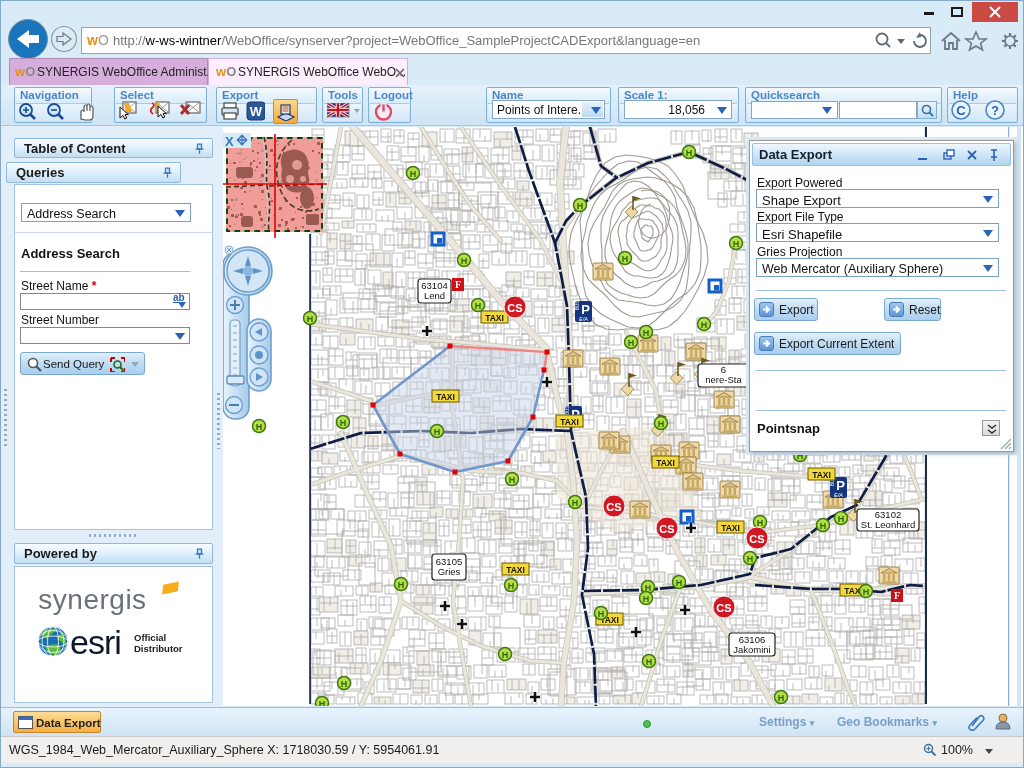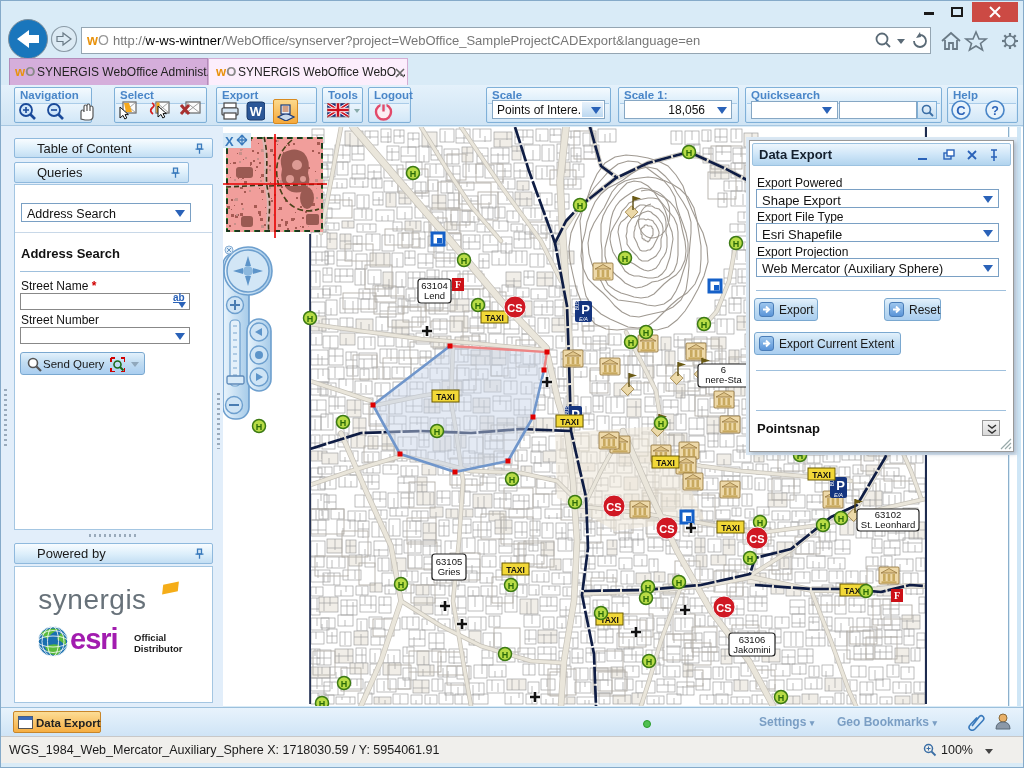--- a/index.html
+++ b/index.html
@@ -1,19 +1,19 @@
 <!DOCTYPE html>
 <html><head><meta charset="utf-8"><style>
 *{margin:0;padding:0;box-sizing:border-box}
 html,body{width:1024px;height:768px;overflow:hidden;font-family:"Liberation Sans",sans-serif}
 body{position:relative;background:#d9ebf7;border:1px solid #85aac9}
 .abs{position:absolute}
 .abs span,.abs{white-space:nowrap}
 .hdr{background:linear-gradient(#f8fcff,#ddeffb 52%,#c3def3);border:1px solid #8fb9dd;border-radius:2px;
- font-weight:normal;font-size:13px;color:#1a1a1a;line-height:19px;padding-left:22px}
+ font-weight:bold;font-size:13px;color:#1a1a1a;line-height:19px;padding-left:9px}
 .pin{position:absolute;right:7px;top:4px;width:11px;height:12px}
 .grp{background:linear-gradient(#f4fafe,#d9ecfa 45%,#cce3f6);border:1px solid #7fb0d8;border-radius:2px}
 .grpt{position:absolute;left:5px;top:1px;font-size:11.5px;font-weight:bold;color:#4a86c8}
 .grpr{position:absolute;left:1px;right:1px;top:15px;bottom:1px;background:linear-gradient(#eaf4fc,#d3e8f8);border-top:1px solid #aacce8}
 .fld{background:#fff;border:1px solid #86a7c4}
 .dar{width:0;height:0;border:5px solid transparent;border-top:7px solid #2a62b8;position:absolute}
 .btn{background:linear-gradient(#e3f1fc,#c2ddf2 45%,#aacef0);border:1px solid #7aa8d0;border-radius:3px;
  font-size:12px;color:#1a1a1a;position:absolute}
 .bico{position:absolute;left:4px;top:3px;width:15px;height:15px;border-radius:3px;border:1px solid #4a7db8;
  background:linear-gradient(#9ec7ee,#5a94d8);color:#fff;font-size:11px;font-weight:bold;text-align:center;line-height:14px}
@@ -92,21 +92,21 @@
   </div>
 <div class="abs grp" style="left:321px;top:86px;width:41px;height:36px">
     <div class="grpt">Tools</div>
     <div class="grpr"></div>
   </div>
 <div class="abs grp" style="left:367px;top:86px;width:43px;height:36px">
     <div class="grpt">Logout</div>
     <div class="grpr"></div>
   </div>
 <div class="abs grp" style="left:485px;top:86px;width:125px;height:36px">
-    <div class="grpt">Scale</div>
+    <div class="grpt">Name</div>
     <div class="grpr"></div>
   </div>
 <div class="abs grp" style="left:617px;top:86px;width:121px;height:36px">
     <div class="grpt">Scale 1:</div>
     <div class="grpr"></div>
   </div>
 <div class="abs grp" style="left:744px;top:86px;width:197px;height:36px">
     <div class="grpt">Quicksearch</div>
     <div class="grpr"></div>
   </div>
@@ -206,21 +206,21 @@
 <circle cx="10" cy="10" r="9" fill="#e8f3fc" stroke="#4a86c8" stroke-width="1.6"></circle>
 <text x="10" y="15" text-anchor="middle" font-size="13" font-weight="bold" fill="#2a62b8" font-family="Liberation Sans">C</text>
 <circle cx="44" cy="10" r="9" fill="#e8f3fc" stroke="#4a86c8" stroke-width="1.6"></circle>
 <text x="44" y="14.5" text-anchor="middle" font-size="12.5" font-weight="bold" fill="#2a62b8" font-family="Liberation Sans">?</text>
   </svg>
 <div class="abs" style="left:0;top:125px;width:222px;height:581px;background:#e2eefa"></div>
 <div class="abs hdr" style="left:13px;top:137px;width:199px;height:20px">Table of Content<svg class="pin" viewBox="0 0 11 12">
       <path d="M3.5,1.2 h4 v4.6 h-4 z" fill="#cfe4f5" stroke="#3a7abc" stroke-width="1.3"></path>
       <path d="M1.5,6.2 h8 M5.5,6.2 v4.6" stroke="#3a7abc" stroke-width="1.3"></path>
     </svg></div>
-<div class="abs hdr" style="left:13px;top:161px;width:175px;height:21px">Queries<svg class="pin" viewBox="0 0 11 12">
+<div class="abs hdr" style="left:5px;top:161px;width:175px;height:21px">Queries<svg class="pin" viewBox="0 0 11 12">
       <path d="M3.5,1.2 h4 v4.6 h-4 z" fill="#cfe4f5" stroke="#3a7abc" stroke-width="1.3"></path>
       <path d="M1.5,6.2 h8 M5.5,6.2 v4.6" stroke="#3a7abc" stroke-width="1.3"></path>
     </svg></div>
 <div class="abs" style="left:13px;top:183px;width:199px;height:346px;background:#fff;border:1px solid #a4c6e2"></div>
 <div class="abs fld" style="left:20px;top:202px;width:170px;height:19px;border-color:#7aa0c4">
 <span class="abs" style="left:5px;top:2.5px;font-size:12.5px;color:#111">Address Search</span>
 <div class="dar" style="right:5px;top:6px"></div>
   </div>
 <div class="abs" style="left:14px;top:231px;width:197px;height:1px;background:#c8d8e8"></div>
 <div class="abs" style="left:20px;top:245px;font-size:13px;font-weight:bold;color:#111">Address Search</div>
@@ -264,21 +264,21 @@
 <path d="M24,8 Q30,13 29,21 Q24,16 20,14 Q22,10 24,8 Z" fill="#5aba3c"></path>
 <path d="M8,22 Q14,18 22,20 Q26,26 20,30 Q12,31 8,22 Z" fill="#5aba3c"></path>
 <g stroke="#fff" stroke-width="0.8" fill="none">
       <ellipse cx="16" cy="16.5" rx="15" ry="5.5"></ellipse>
 <ellipse cx="16" cy="16.5" rx="15" ry="11"></ellipse>
       <ellipse cx="16" cy="16.5" rx="5.5" ry="15"></ellipse>
 <ellipse cx="16" cy="16.5" rx="11" ry="15"></ellipse>
       <circle cx="16" cy="16.5" r="15"></circle>
     </g>
   </svg>
-<div class="abs" style="left:69px;top:622px;font-size:29px;font-weight:bold;color:#a21caf;letter-spacing:-1px">esri</div>
+<div class="abs" style="left:69px;top:622px;font-size:34px;font-weight:normal;color:#0f172a;letter-spacing:-1px">esri</div>
 <div class="abs" style="left:133px;top:632px;font-size:9.5px;font-weight:bold;color:#1a1a1a;line-height:10.5px">Official<br>Distributor</div>
 <div class="abs" style="left:3px;top:388px;width:3px;height:58px;background:repeating-linear-gradient(#9ab,#9ab 2px,transparent 2px,transparent 5px)"></div>
 <div class="abs" style="left:216px;top:392px;width:3px;height:56px;background:repeating-linear-gradient(#9ab,#9ab 2px,transparent 2px,transparent 5px)"></div>
 <div class="abs" style="left:222px;top:126px;width:786px;height:579px;background:#fff;border-right:1px solid #8cb0cc"><svg id="map" width="785" height="579" viewBox="222 126 785 579" xmlns="http://www.w3.org/2000/svg" font-family="Liberation Sans, sans-serif">
       <defs>
         <g id="hyd">
           <circle r="6.5" fill="#b8dc46" stroke="#3c7a14" stroke-width="1.5"></circle>
           <text x="0" y="3.5" text-anchor="middle" font-size="9" font-weight="bold" fill="#2a6a0a">H</text>
         </g>
         <g id="txi">
@@ -3597,21 +3597,21 @@
 <div class="abs lbl" style="left:756px;top:175px">Export Powered</div>
 <div class="abs fld" style="left:755px;top:188px;width:243px;height:19px;border-color:#7aa0c4">
     <span class="abs" style="left:5px;top:2.5px;font-size:13px;color:#111">Shape Export</span>
     <div class="dar" style="right:5px;top:6px"></div>
   </div>
 <div class="abs lbl" style="left:756px;top:209px">Export File Type</div>
 <div class="abs fld" style="left:755px;top:222px;width:243px;height:19px;border-color:#7aa0c4">
     <span class="abs" style="left:5px;top:2.5px;font-size:13px;color:#111">Esri Shapefile</span>
     <div class="dar" style="right:5px;top:6px"></div>
   </div>
-<div class="abs lbl" style="left:756px;top:244px">Export Projection</div>
+<div class="abs lbl" style="left:756px;top:244px">Gries Projection</div>
 <div class="abs fld" style="left:755px;top:257px;width:243px;height:19px;border-color:#7aa0c4">
     <span class="abs" style="left:5px;top:2.5px;font-size:12.5px;color:#111">Web Mercator (Auxiliary Sphere)</span>
     <div class="dar" style="right:5px;top:6px"></div>
   </div>
 <div class="abs hr" style="left:755px;top:289px;width:250px"></div>
 <div class="abs btn" style="left:753px;top:297px;width:64px;height:23px">
     <div class="bico">
       <svg width="13" height="13" style="position:absolute;left:0;top:0">
         <path d="M3,6.5 h5 M6,3.5 l3.2,3 l-3.2,3" stroke="#fff" stroke-width="1.8" fill="none"></path>
       </svg>

